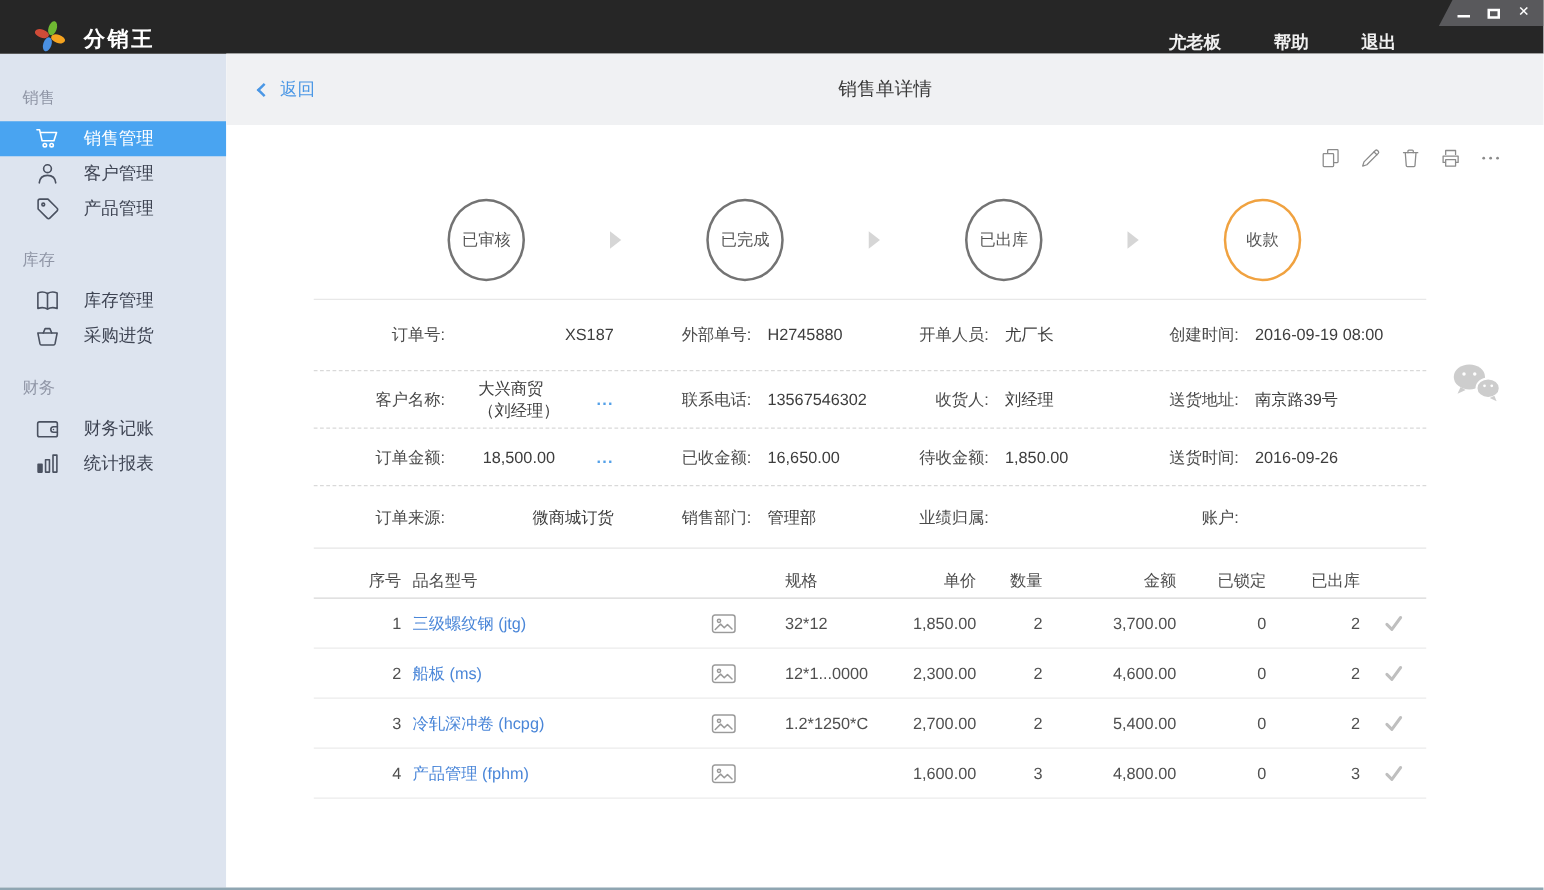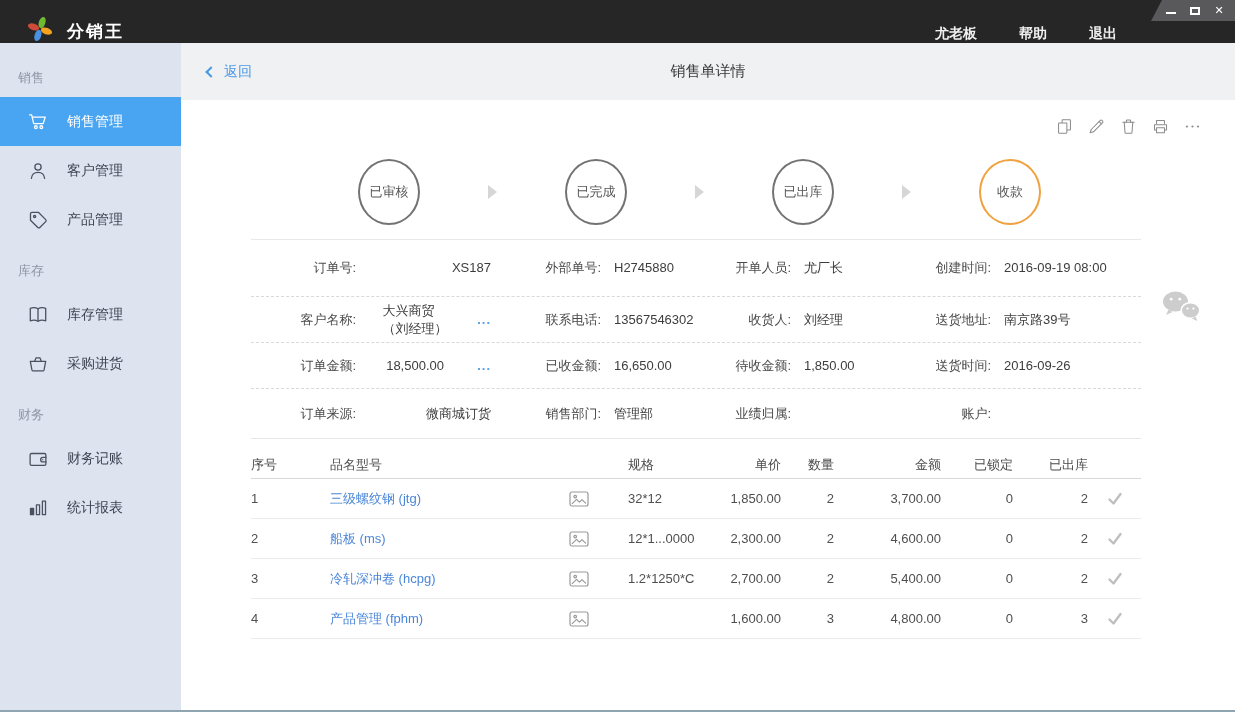--- a/index.html
+++ b/index.html
@@ -21,21 +21,21 @@
   .wc-max { width:10px; height:8px; border:2px solid #fff; }
   .wc-close { color:#fff; font-size:11px; font-weight:bold; line-height:1; }
 
   
   .main { display:flex; height:667px; }
 
   
   .sidebar { width:181px; background:#dde4ef; flex-shrink:0; padding-top:16px; }
   .side-label { color:#8f95a5; font-size:13px; padding:10px 12px 10px 18px; }
   .side-label.later { padding-top:18px; }
-  .side-item { height:49px; display:flex; align-items:center; color:#3e4453; font-size:14px; cursor:pointer; }
+  .side-item { height:28px; display:flex; align-items:center; color:#3e4453; font-size:14px; cursor:pointer; }
   .side-item .side-icon { width:22px; height:22px; margin:0 18px 0 27px; display:flex; align-items:center; justify-content:center; color:#4a5160; }
   .side-item.active { background:#49a4f1; color:#fff; }
   .side-item.active .side-icon { color:#fff; }
   .side-icon svg { stroke:currentColor; fill:none; stroke-width:1.4; stroke-linecap:round; stroke-linejoin:round; }
 
   
   .content { flex:1; display:flex; flex-direction:column; background:#fff; position:relative; }
   .content-header { height:57px; background:#f0f1f3; display:flex; align-items:center; position:relative; flex-shrink:0; }
   .back { position:absolute; left:26px; display:flex; align-items:center; gap:9px; color:#4a97e5; font-size:14px; cursor:pointer; }
   .chev { width:8px; height:8px; border-left:2px solid #4a97e5; border-bottom:2px solid #4a97e5; transform:rotate(45deg); }
@@ -67,21 +67,21 @@
   .d-lbl { color:#4b4b4b; text-align:right; flex-shrink:0; }
   .c1 .d-lbl { width:105px; } .c2 .d-lbl { width:110px; } .c3 .d-lbl { width:100px; } .c4 .d-lbl { width:100px; }
   .d-val { margin-left:13px; color:#3d3d3d; white-space:pre-line; line-height:18px; }
   .d-more { margin-left:16px; color:#53a0e8; font-weight:bold; letter-spacing:1px; cursor:pointer; }
 
   
   .items-table { margin-left:70px; width:890px; font-size:13px; }
   .t-row { display:grid; grid-template-columns:70px 240px 35px 115px 70px 70px 90px 72px 75px 53px; align-items:center; }
   .t-head { height:40px; padding-top:12px; border-bottom:1px solid #d8d8d8; color:#4c4c4c; }
   .t-body-row { height:40px; border-bottom:1px solid #ececec; color:#4f4f4f; }
-  .col-seq { text-align:left; }
+  .col-seq { text-align:right; }
   .col-name { padding-left:9px; }
   .col-name a { color:#4a86d8; text-decoration:none; cursor:pointer; }
   .col-img { display:flex; justify-content:center; }
   .col-spec { padding-left:32px; }
   .col-price, .col-amount, .col-locked, .col-shipped { text-align:right; }
   .col-qty { text-align:right; padding-right:17px; }
   .col-check { display:flex; justify-content:center; }
 
   
   .wechat-float { position:absolute; top:190px; right:34px; cursor:pointer; }

